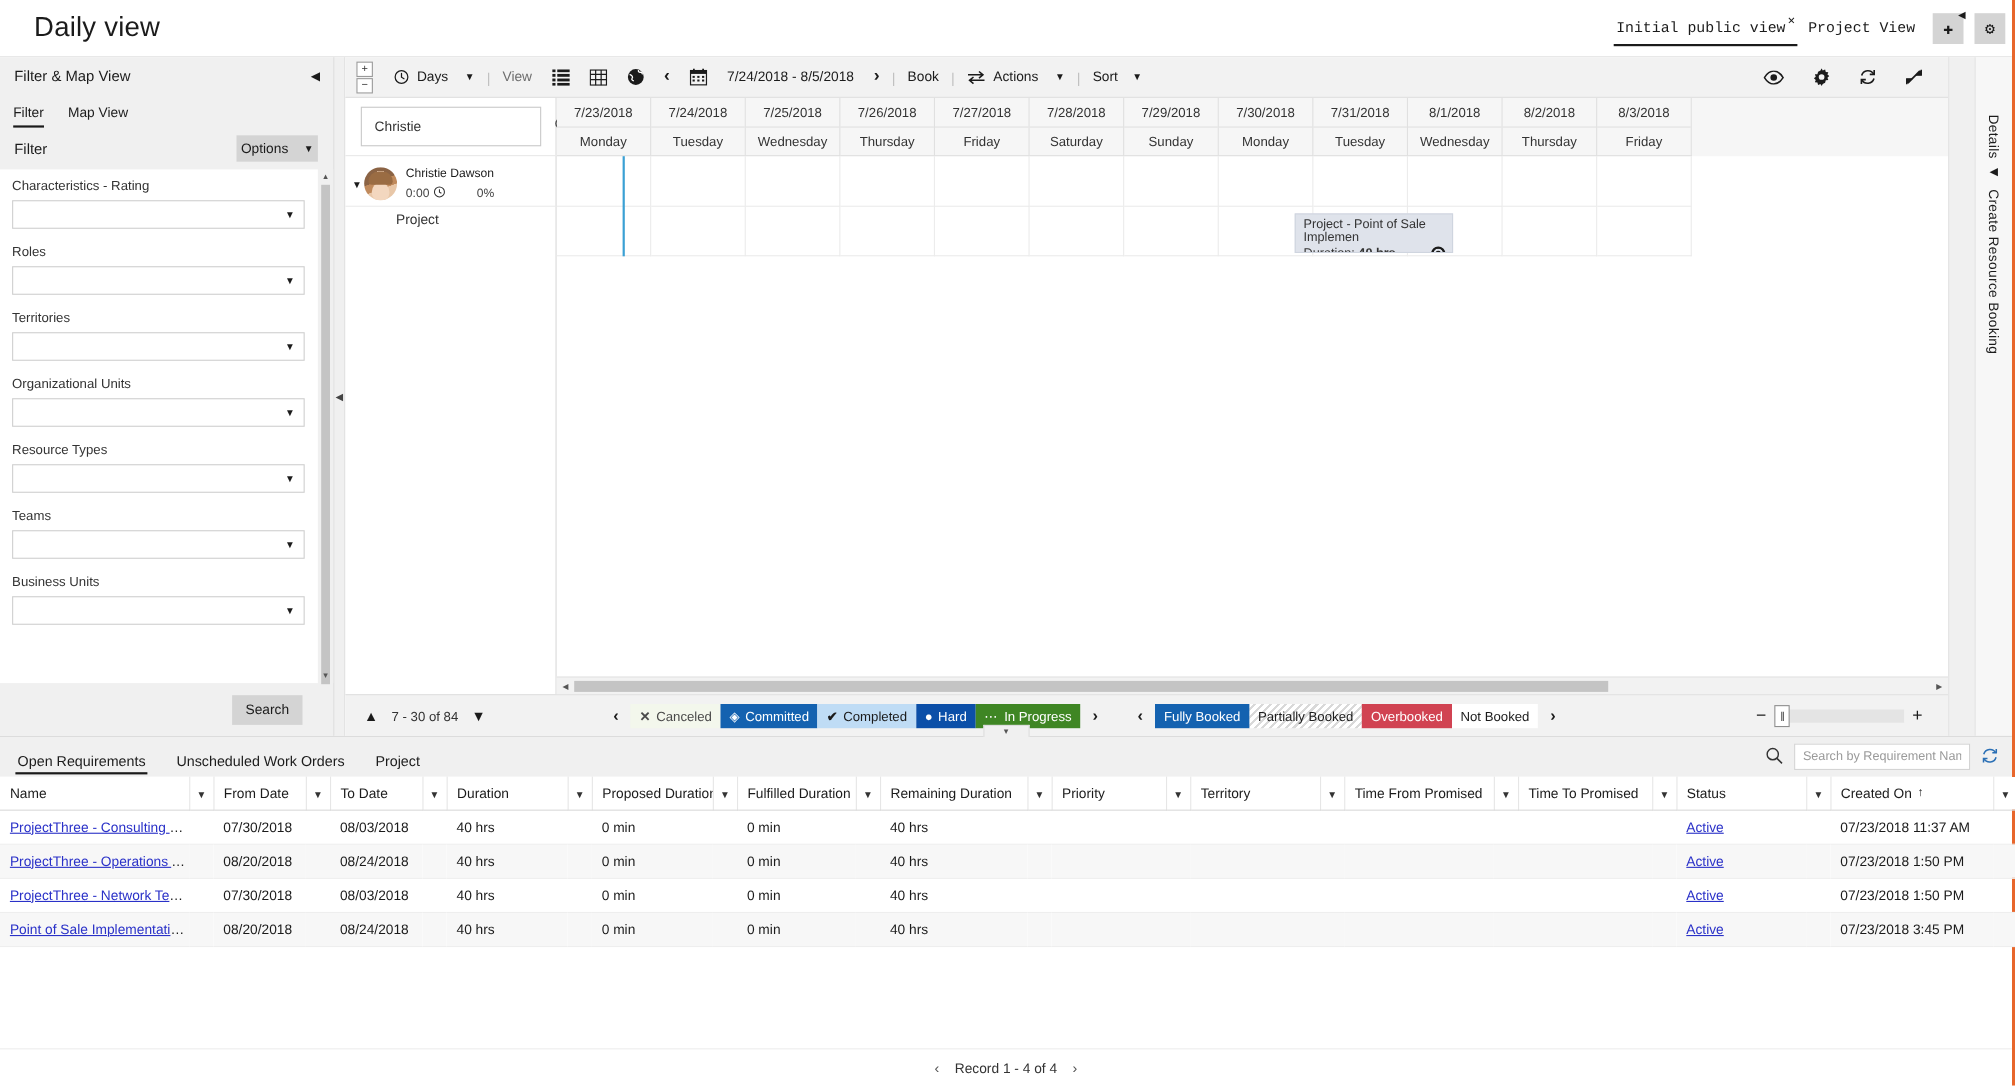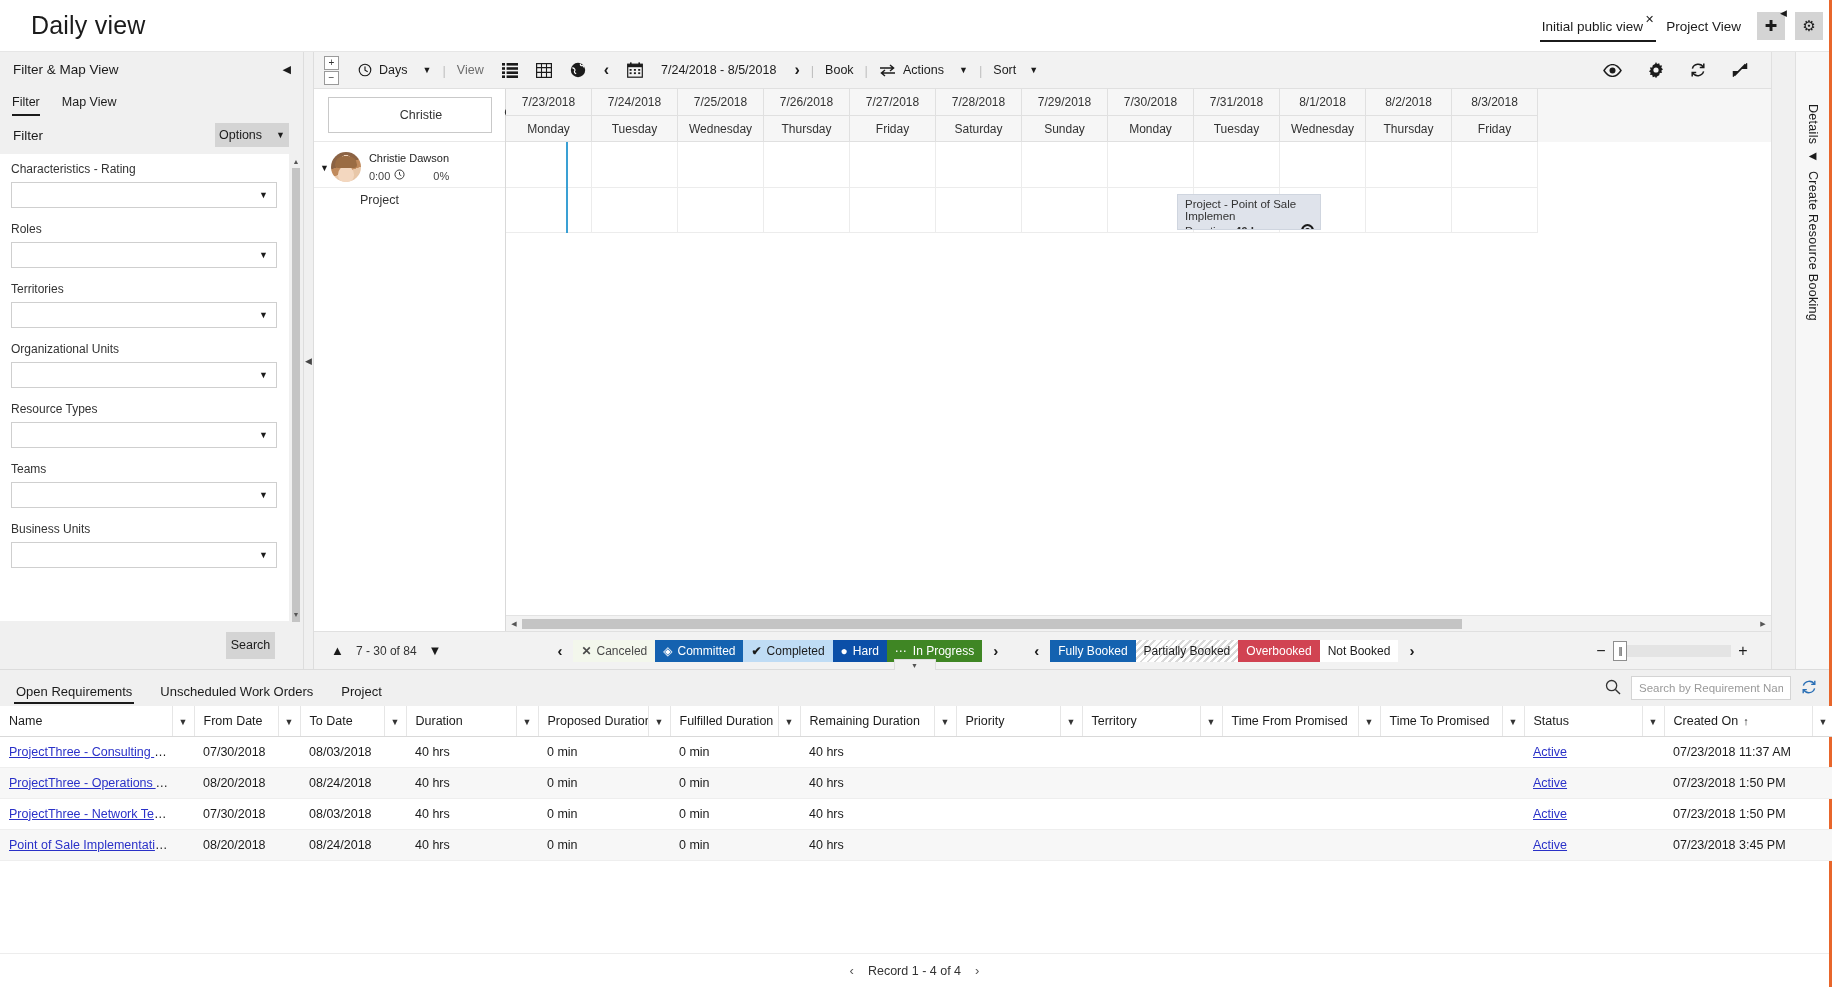--- a/index.html
+++ b/index.html
@@ -11,21 +11,21 @@
     background:#fff; overflow:hidden;
     -webkit-font-smoothing:antialiased;
   }
   .app { position:relative; width:1832px; height:987px; display:flex; flex-direction:column;
          border-right:3px solid #e8662b; }
 
   
   .topbar { height:52px; flex:0 0 52px; background:#fff; position:relative;
             display:flex; align-items:center; border-bottom:1px solid #e6e6e6; }
   .page-title { font-size:25px; font-weight:400; color:#1b1b1b; margin-left:31px; letter-spacing:.2px; }
-  .view-tabs { position:absolute; right:6px; top:0; height:52px; display:flex; align-items:center; }
+  .view-tabs { position:absolute; right:6px; top:0; height:52px; display:flex; align-items:center;font-family:Liberation Mono, monospace; }
   .vtab { position:relative; font-size:13.5px; color:#1b1b1b; padding:0 6px; height:52px;
           display:flex; align-items:center; cursor:pointer; }
   .vtab.active::after { content:""; position:absolute; left:4px; right:4px; bottom:10px;
                         height:2.5px; background:#1b1b1b; }
   .vtab-close { font-size:11px; color:#1b1b1b; margin-left:2px; margin-bottom:14px; cursor:pointer; }
   .sqbtn { width:28px; height:28px; background:#d4d4d4; display:flex; align-items:center;
            justify-content:center; margin-left:10px; cursor:pointer; font-size:15px; color:#1b1b1b; }
 
   
   .body { flex:1; display:flex; min-height:0; position:relative; }
@@ -46,21 +46,21 @@
   .lp-scroll { flex:1; background:#fff; margin:0 14px 0 0; overflow:hidden; position:relative;
                padding:8px 0 0 0; }
   .fld { padding:0 12px 0 11px; margin-bottom:14px; }
   .fld-label { font-size:12px; color:#333; margin-bottom:6px; }
   .fld-box { height:26px; border:1px solid #cfcfcf; background:#fff; position:relative; }
   .fld-box .tri { position:absolute; right:8px; top:50%; transform:translateY(-50%); font-size:9px; }
   .lp-vscroll { position:absolute; right:0; top:102px; bottom:48px; width:14px; background:#f0f0f0; }
   .lp-vscroll .arrow { height:14px; display:flex; align-items:center; justify-content:center; font-size:7px; color:#555; }
   .lp-vscroll .thumb { position:absolute; left:3px; right:3px; top:14px; height:454px; background:#c4c4c4; }
   .lp-foot { height:48px; display:flex; align-items:center; justify-content:flex-end; padding-right:28px; }
-  .search-btn { width:49px; height:27px; background:#d4d4d4; font-size:12.5px; display:flex;
+  .search-btn { width:64px; height:27px; background:#d4d4d4; font-size:12.5px; display:flex;
                 align-items:center; justify-content:center; cursor:pointer; }
 
   
   .center { flex:1; display:flex; flex-direction:column; min-width:0; background:#fff; position:relative; }
   .splitter { width:10px; flex:0 0 10px; background:#f0f0f0; display:flex; align-items:center;
               justify-content:center; font-size:9px; color:#444; border-right:1px solid #ddd; }
 
   .sched-toolbar { height:37px; flex:0 0 37px; background:#f2f2f2; display:flex; align-items:center;
                    border-bottom:1px solid #e0e0e0; padding-left:4px; }
   .zoombox { display:flex; flex-direction:column; gap:1px; margin:0 10px 0 6px; }
@@ -74,21 +74,21 @@
   .tb-right { margin-left:auto; display:flex; align-items:center; padding-right:10px; }
   .tb-right .tb-item { padding:0 13px; }
 
   .sched-main { flex:1; display:flex; min-height:0; }
   .res-col { width:192px; flex:0 0 192px; border-right:1px solid #d9d9d9; display:flex; flex-direction:column; }
   .res-search { height:53px; display:flex; align-items:center; justify-content:center;
                 border-bottom:1px solid #e8e8e8; }
   .res-search-inner { width:164px; height:36px; border:1px solid #c9c9c9; background:#fff;
                       display:flex; align-items:center; padding:0 8px 0 10px; }
   .res-search-inner input { border:0; outline:0; flex:1; font-family:inherit; font-size:12.5px; color:#333;
-                            background:transparent;text-align:center; }
+                            background:transparent; }
   .res-row { display:flex; align-items:flex-start; padding:9px 6px 0 6px; border-bottom:1px solid #ececec;
              height:46px; }
   .res-caret { font-size:9px; margin-top:12px; margin-right:2px; cursor:pointer; }
   .avatar { width:30px; height:30px; border-radius:50%; flex:0 0 30px; margin-top:1px;
             background:radial-gradient(circle at 50% 34%, #f1d3bb 0 28%, rgba(0,0,0,0) 29%),
                        linear-gradient(160deg,#8b6344 0 42%, #c08a5c 43% 62%, #e8c7a8 63% 100%);
             overflow:hidden; position:relative; }
   .avatar::before { content:""; position:absolute; left:7px; top:14px; width:16px; height:17px;
                     border-radius:50% 50% 46% 46%; background:#f3d7bf; }
   .avatar::after { content:""; position:absolute; left:4px; top:4px; width:22px; height:12px;

